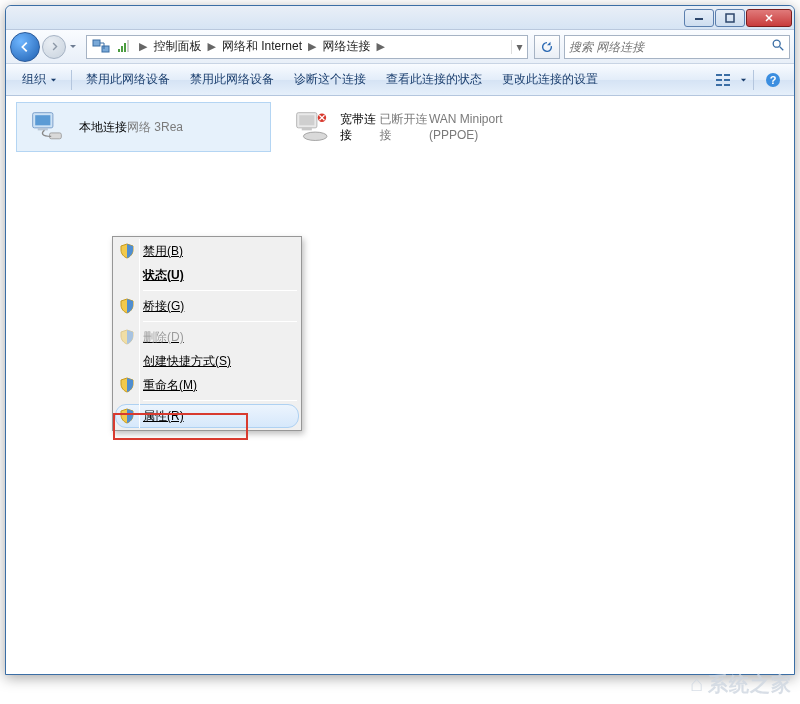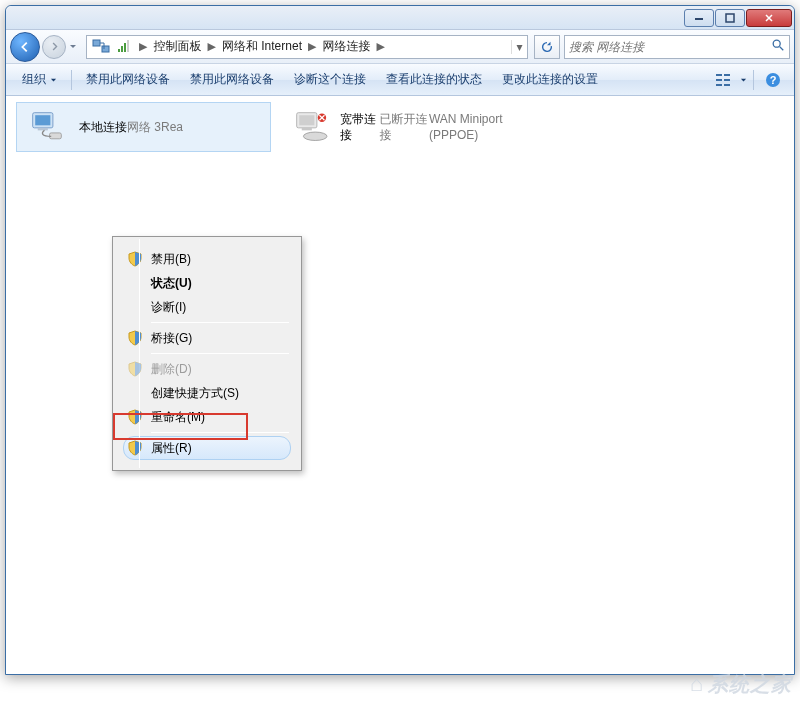--- a/index.html
+++ b/index.html
@@ -95,41 +95,42 @@
 .conn-icon-wrap{width:48px;height:42px;display:flex;flex-direction:column;align-items:center;justify-content:center}
 .conn-icon-wrap svg{width:42px;height:32px}
 .conn-text{display:flex;flex-direction:row;font-size:12px;line-height:1.35}
 .conn-title{color:#000}
 .conn-sub{color:#7a7a7a}
 
 
 .ctx-menu{
   position:absolute; left:106px; top:140px; width:190px;
   background:#f0f0f0; border:1px solid #979797; box-shadow:2px 3px 6px rgba(0,0,0,.25);
-  padding:10px;
+  padding:2px;
+  text-decoration:underline;
 }
 .ctx-row{
   height:24px;display:flex;align-items:center;font-size:12px;padding:0 4px 0 2px;
   cursor:pointer;
 }
 .ctx-row.hover{background:linear-gradient(#ecf4fd,#d6e8fb);border:1px solid #aed1f2;border-radius:11px;padding:0 3px 0 1px}
 .ctx-row.disabled{color:#9c9c9c}
 .ctx-icon{width:20px;height:20px;margin-right:6px;display:flex;align-items:center;justify-content:center}
 .ctx-icon svg{width:16px;height:16px}
 .ctx-sep{height:1px;background:#d4d4d4;margin:3px 2px 3px 28px;border-bottom:1px solid #fff}
 .ctx-gutter{position:absolute;left:26px;top:2px;bottom:2px;width:1px;background:#d9d9d9;border-right:1px solid #fff}
 
 .highlight-box{
   position:absolute;left:107px;top:317px;width:135px;height:27px;
   border:2px solid #d83a2f;pointer-events:none;
 }
 
 .watermark{
   position:absolute;right:8px;bottom:6px;font-size:20px;color:#cfd7e1;
-  font-style:italic;font-weight:bold;letter-spacing:1px;opacity:.8;
+  font-weight:bold;letter-spacing:1px;opacity:.8;
 }
 .watermark-icon{font-size:22px;margin-right:4px}
 </style>
 </head>
 <body>
 
 <div class="outer-frame">
 
   <div class="titlebar">
     <div class="win-btns">
@@ -303,24 +304,20 @@
               <path d="M8 1l6 2v4c0 4-3 7-6 8-3-1-6-4-6-8V3z" fill="#f2c94c" stroke="#c79a1e"></path>
               <path d="M8 1v14c3-1 6-4 6-8V3z" fill="#4f8ed1"></path>
             </svg>
           </span>
         <span>禁用(B)</span>
       </div>
       <div class="ctx-row">
         <span class="ctx-icon"></span>
         <b><span>状态(U)</span></b>
       </div>
-      <div class="ctx-row">
-        <span class="ctx-icon"></span>
-        <span>诊断(I)</span>
-      </div>
       <div class="ctx-sep"></div>
       <div class="ctx-row">
         <span class="ctx-icon">
             <svg viewBox="0 0 16 16">
               <path d="M8 1l6 2v4c0 4-3 7-6 8-3-1-6-4-6-8V3z" fill="#f2c94c" stroke="#c79a1e"></path>
               <path d="M8 1v14c3-1 6-4 6-8V3z" fill="#4f8ed1"></path>
             </svg>
           </span>
         <span>桥接(G)</span>
       </div>

